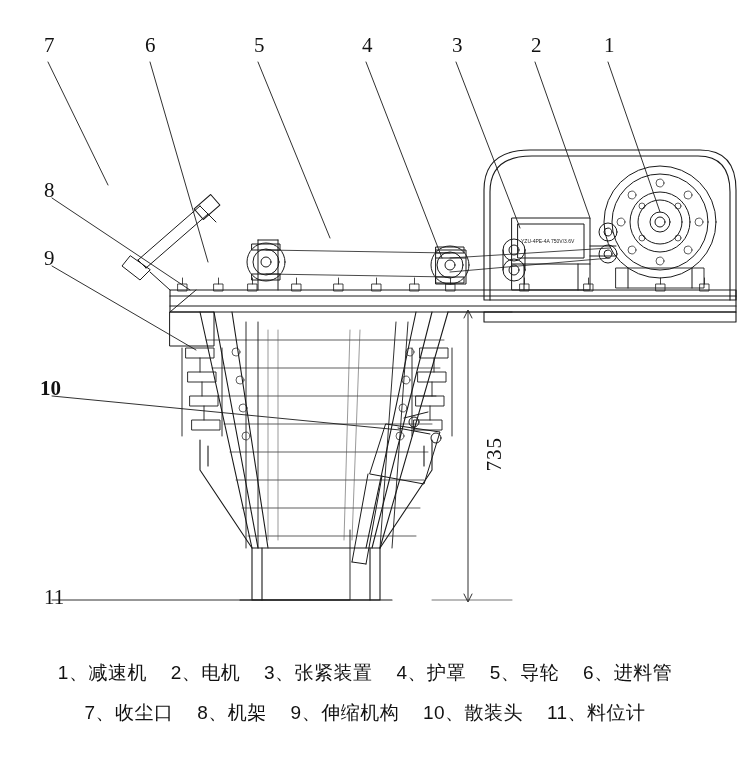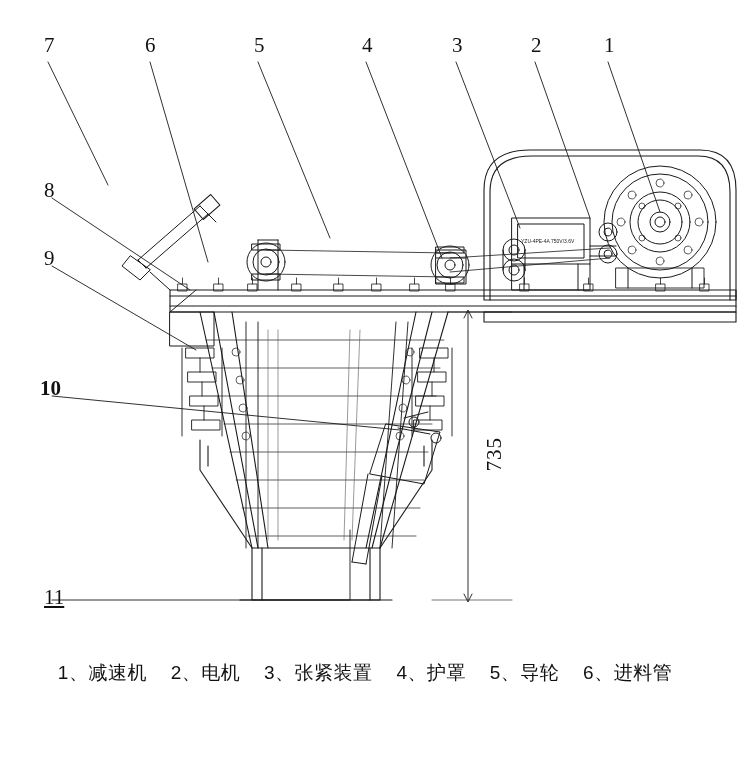--- a/index.html
+++ b/index.html
@@ -338,28 +338,35 @@
   <div class="callout-label" style="left:604px; top:35px;">1</div>
   <div class="callout-label" style="left:531px; top:35px;">2</div>
   <div class="callout-label" style="left:452px; top:35px;">3</div>
   <div class="callout-label" style="left:362px; top:35px;">4</div>
   <div class="callout-label" style="left:254px; top:35px;">5</div>
   <div class="callout-label" style="left:145px; top:35px;">6</div>
   <div class="callout-label" style="left:44px;  top:35px;">7</div>
   <div class="callout-label" style="left:44px;  top:180px;">8</div>
   <div class="callout-label" style="left:44px;  top:248px;">9</div>
   <div class="callout-label" style="left:40px;  top:378px;font-weight:bold;">10</div>
-  <div class="callout-label" style="left:44px;  top:587px;text-decoration:underline;">11</div>
+  <div class="callout-label" style="left:44px;  top:587px;">11</div>
 
   <div class="dim-label" style="left:482px; top:437px;">735</div>
 
   <div class="legend">
     <p class="legend-line">
       <span class="legend-item">1、减速机</span>
       <span class="legend-item">2、电机</span>
       <span class="legend-item">3、张紧装置</span>
       <span class="legend-item">4、护罩</span>
       <span class="legend-item">5、导轮</span>
       <span class="legend-item">6、进料管</span>
     </p>
+    <p class="legend-line">
+      <span class="legend-item">7、收尘口</span>
+      <span class="legend-item">8、机架</span>
+      <span class="legend-item">9、伸缩机构</span>
+      <span class="legend-item">10、散装头</span>
+      <span class="legend-item">11、料位计</span>
+    </p>
   </div>
 
 </div>
 
 </body></html>

